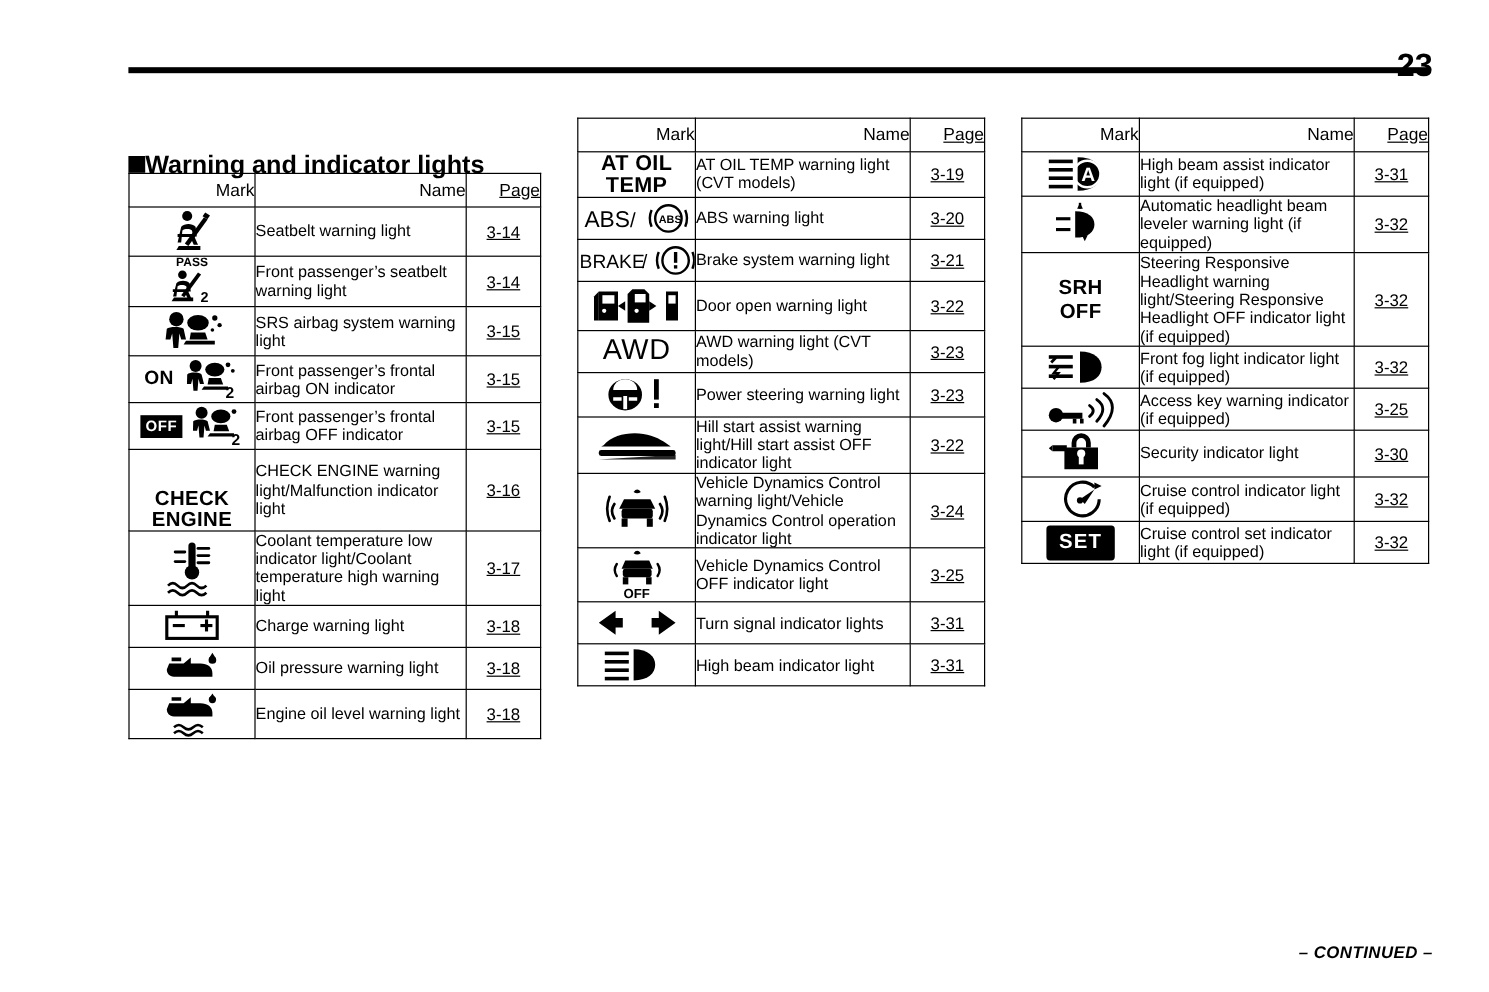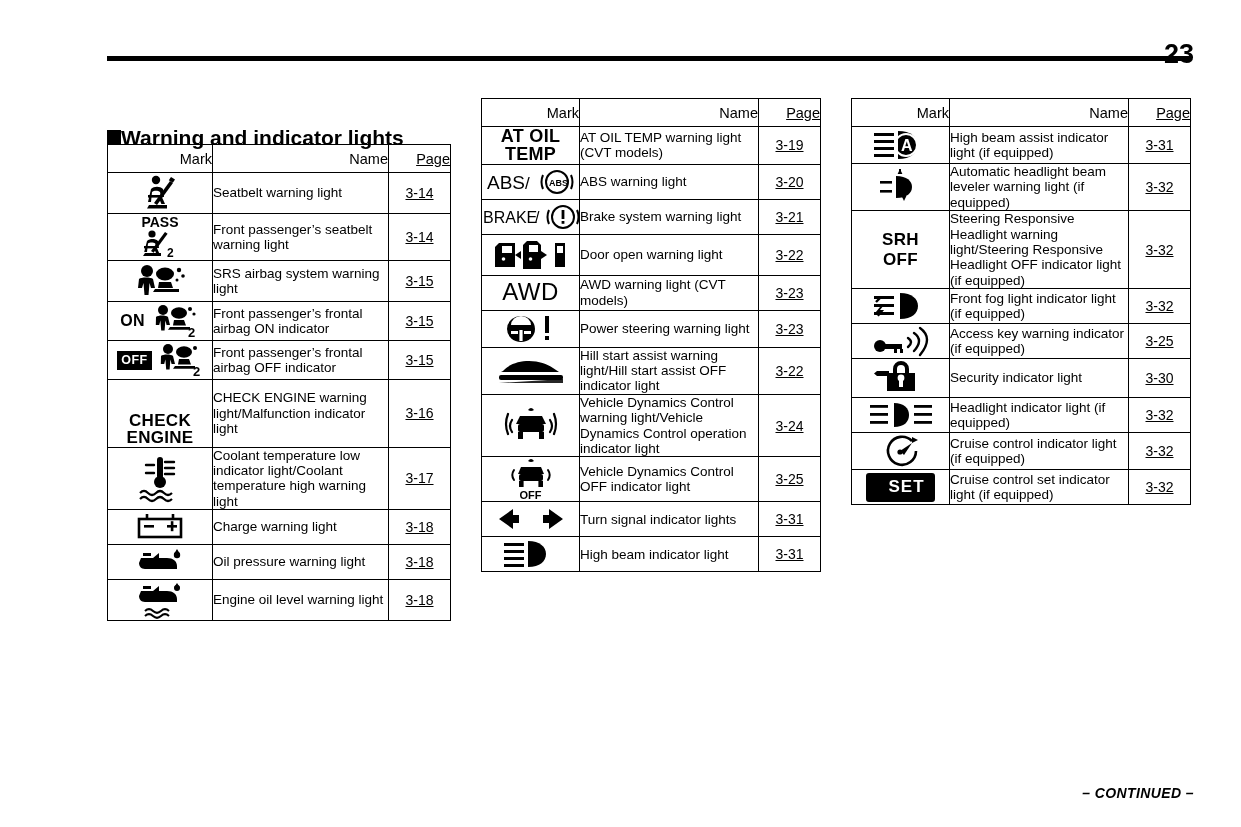--- a/index.html
+++ b/index.html
@@ -105,21 +105,21 @@
     background:#000;
     color:#fff;
     letter-spacing:1px;
   }
   .off-badge {
     background:#000; color:#fff;
     font-weight:bold; font-size:12.5px;
     padding:2px 4px 3px 4px;
     letter-spacing:0.5px;
   }
-  .tiny-lbl { font-size:14px; font-weight:bold; }
+  .tiny-lbl { font-size:10px; font-weight:bold; }
   .sub2 { font-size:11px; font-weight:bold; }
 </style>
 </head>
 <body>
 
 <div class="page">
 
   <div class="top-rule"></div>
   <div class="page-number">23</div>
 
@@ -701,39 +701,20 @@
                 <rect x="26" y="19" width="4" height="9"></rect>
                 <circle cx="28" cy="19" r="3.4"></circle>
               </g>
             </svg>
           </div>
         </td>
         <td class="c-name">Security indicator light</td>
         <td class="c-page">3-30</td>
       </tr>
 
-      <tr>
-        <td class="c-mark">
-          <div class="mark-wrap">
-            <svg width="74" height="30" viewBox="0 0 74 30">
-              <g fill="#000">
-                <path d="M30 3 c10 0 15 5 15 12 c0 7 -5 12 -15 12 z"></path>
-                <rect x="6" y="5" width="18" height="2.8"></rect>
-                <rect x="6" y="13" width="18" height="2.8"></rect>
-                <rect x="6" y="21" width="18" height="2.8"></rect>
-                <rect x="50" y="5" width="18" height="2.8"></rect>
-                <rect x="50" y="13" width="18" height="2.8"></rect>
-                <rect x="50" y="21" width="18" height="2.8"></rect>
-              </g>
-            </svg>
-          </div>
-        </td>
-        <td class="c-name">Headlight indicator light (if equipped)</td>
-        <td class="c-page">3-32</td>
-      </tr>
 
       <tr>
         <td class="c-mark">
           <div class="mark-wrap">
             <svg width="50" height="36" viewBox="0 0 50 36">
               <g fill="none" stroke="#000" stroke-width="2.6">
                 <path d="M36 8 a14 14 0 1 0 4 10"></path>
               </g>
               <g fill="#000">
                 <path d="M24 18 l12 -8 -8 12 z"></path>
@@ -743,21 +724,21 @@
             </svg>
           </div>
         </td>
         <td class="c-name">Cruise control indicator light (if equipped)</td>
         <td class="c-page">3-32</td>
       </tr>
 
       <tr>
         <td class="c-mark">
           <div class="mark-wrap">
-            <span class="boxed" style="font-size:17px; padding:2px 8px 3px 20px;">SET</span>
+            <span class="boxed" style="font-size:17px; padding:2px 8px 3px 8px;">SET</span>
           </div>
         </td>
         <td class="c-name">Cruise control set indicator light (if equipped)</td>
         <td class="c-page">3-32</td>
       </tr>
     </tbody>
       </table>
   </div>
 
   <div class="continued">– CONTINUED –</div>

